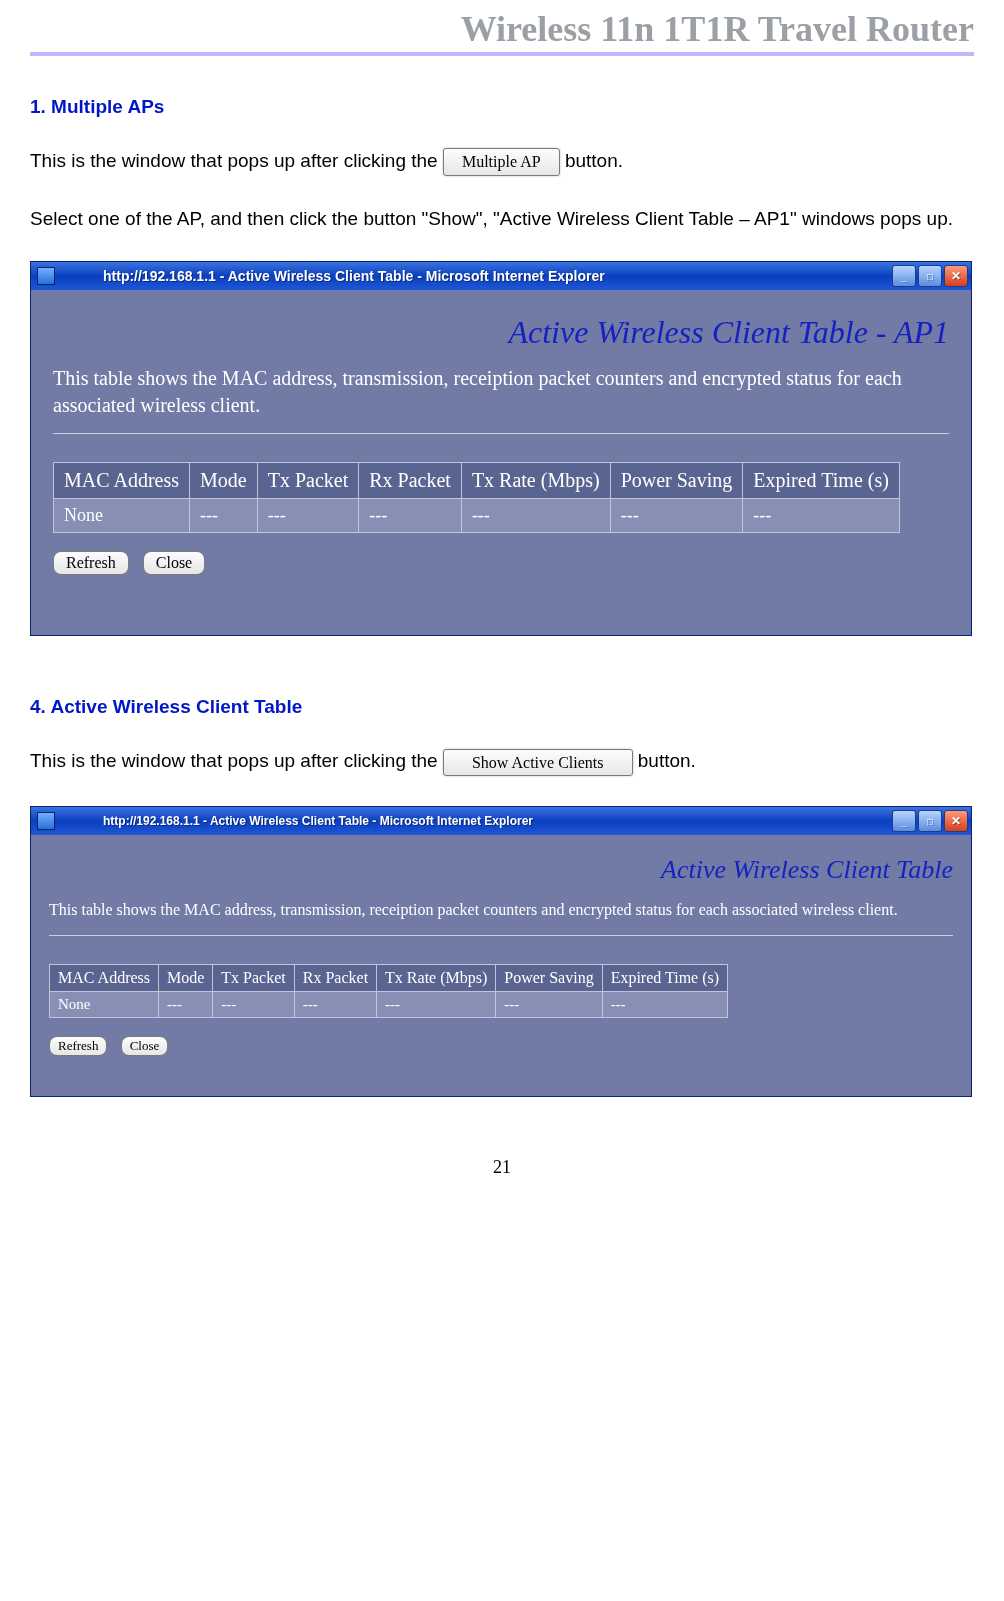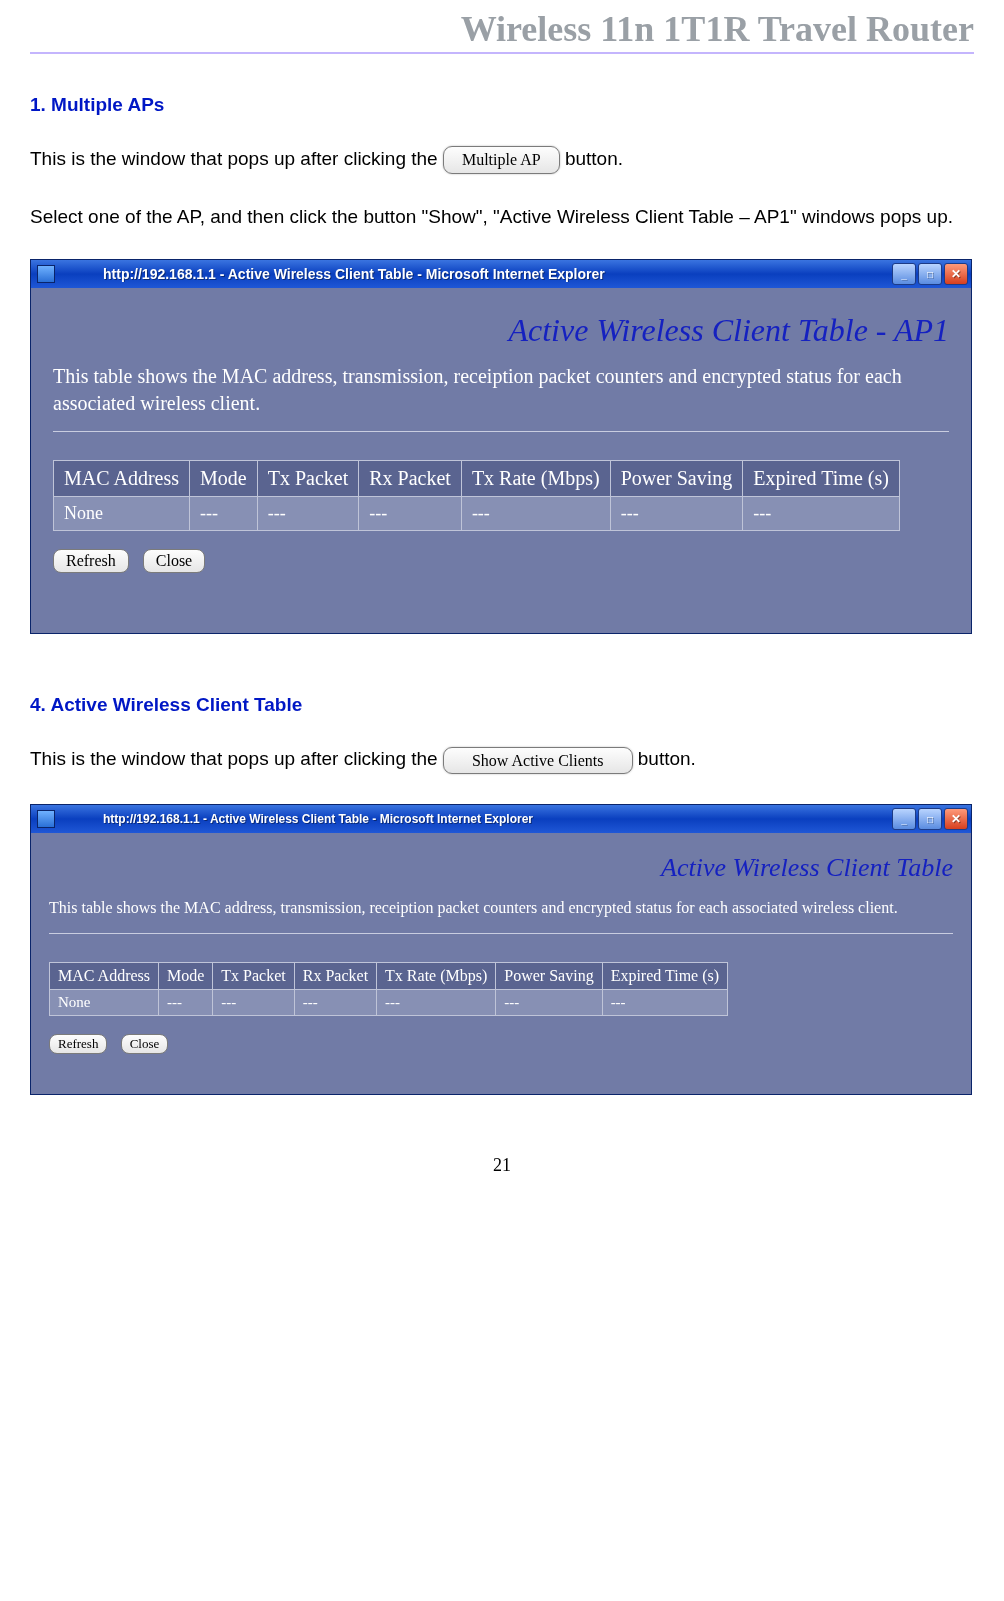--- a/index.html
+++ b/index.html
@@ -7,21 +7,21 @@
     padding: 0;
     font-family: Arial, sans-serif;
     background: #fff;
     width: 1004px;
   }
   .page {
     padding: 0 30px 40px 30px;
   }
   .doc-header {
     text-align: right;
-    border-bottom: 2px solid #c4b5fd;
+    border-bottom: 4px solid #c4b5fd;
     padding: 8px 0 2px 0;
     margin-bottom: 40px;
   }
   .doc-header-title {
     font-family: "Times New Roman", serif;
     font-size: 36px;
     font-weight: bold;
     color: #9aa0a6;
   }
   .section-heading {
@@ -34,21 +34,21 @@
     font-size: 19px;
     color: #000;
     line-height: 1.35;
     margin: 10px 0 30px 0;
     text-align: justify;
   }
   .inline-btn {
     display: inline-block;
     background: linear-gradient(#fdfdfd, #e6e6e6);
     border: 1px solid #7b7b7b;
-    border-radius: 9px;
+    border-radius: 3px;
     padding: 2px 18px;
     font-family: "Times New Roman", serif;
     font-size: 16px;
     vertical-align: middle;
     box-shadow: 0 0 2px rgba(0,0,0,0.3);
   }
 
   
   .ie-window {
     border: 1px solid #0a246a;

